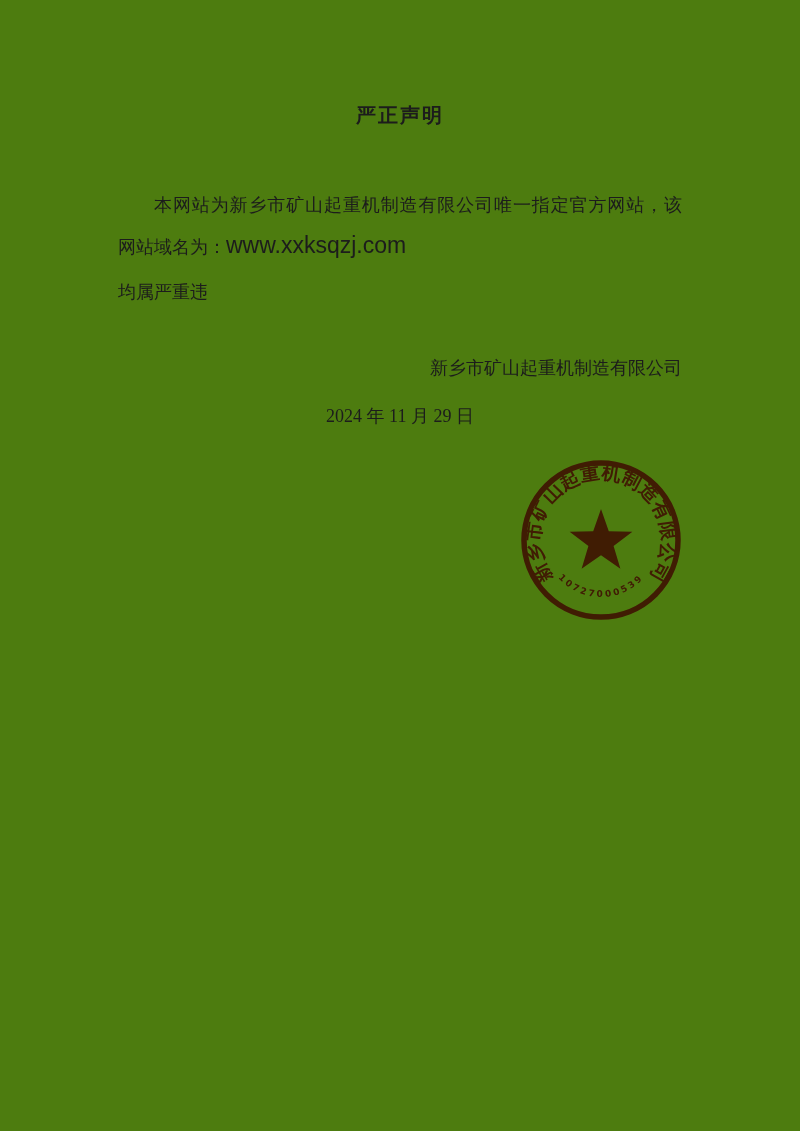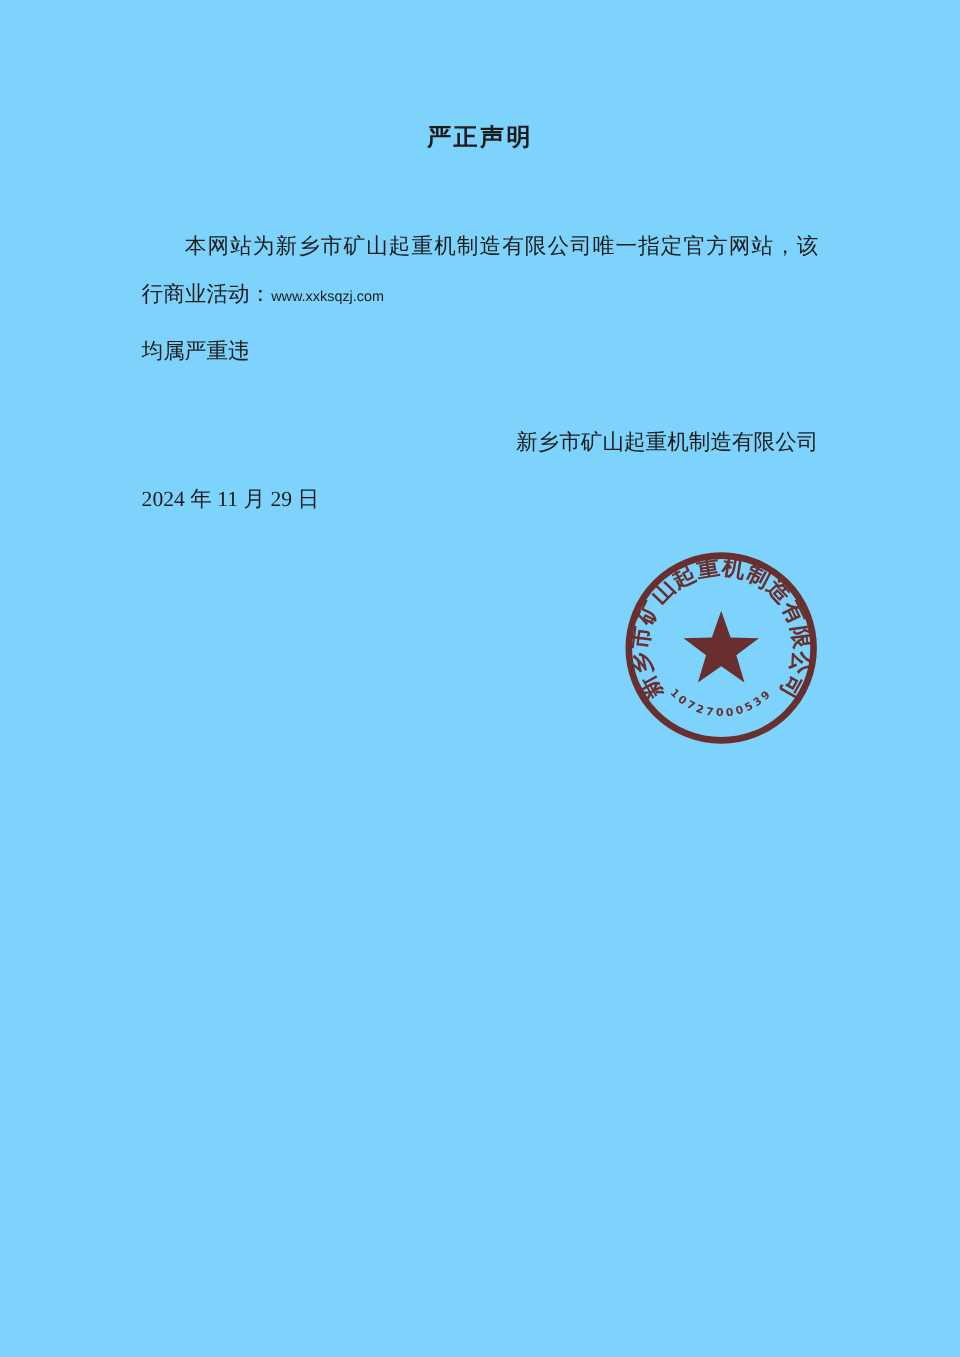--- a/index.html
+++ b/index.html
@@ -1,20 +1,20 @@
 <!DOCTYPE html>
 <html><head>
 <meta charset="utf-8">
 <style>
   html, body { margin: 0; padding: 0; background: #ffffff; }
   .page {
     position: relative;
     width: 800px;
     height: 1131px;
-    background: #7dd3fc;
+    background: #4d7c0f;
     font-family: "Liberation Serif", "DejaVu Serif", serif;
     color: #1c1c1c;
     overflow: hidden;
   }
   .content {
     position: absolute;
     left: 118px;
     right: 118px;
     top: 0;
   }
@@ -34,24 +34,24 @@
   .just {
     white-space: normal;
     text-align: justify;
     text-align-last: justify;
   }
   .indent { text-indent: 2em; font-family: Liberation Serif, serif; }
   .p1 { margin-top: 50px; }
   .p2 { margin-top: 5px; }
   .closing { margin-top: 5px; }
   .sig-company { margin-top: 36px; text-align: right; }
-  .sig-date { margin-top: 8px; text-align: left; }
+  .sig-date { margin-top: 8px; text-align: center; }
   .domain-text {
     font-family: "Liberation Sans", "DejaVu Sans", sans-serif;
-    font-size: 12px;
+    font-size: 23px;
   }
   .seal {
     position: absolute;
     left: 517px;
     top: 456px;
     width: 168px;
     height: 168px;
     mix-blend-mode: multiply;
     opacity: 0.93;
     pointer-events: none;
@@ -74,21 +74,21 @@
 <body>
 
 <div class="page">
 
   <div class="content">
 
     <div class="doc-title">严正声明</div>
 
     <div class="p1">
       <div class="line just indent">本网站为新乡市矿山起重机制造有限公司唯一指定官方网站，该</div>
-      <div class="line"><span>行商业活动：</span><span class="domain-text">www.xxksqzj.com</span></div>
+      <div class="line"><span>网站域名为：</span><span class="domain-text">www.xxksqzj.com</span></div>
     </div>
 
 
     <div class="line closing">均属严重违</div>
 
     <div class="line sig-company">新乡市矿山起重机制造有限公司</div>
 
     <div class="line sig-date">2024 年 11 月 29 日</div>
 
   </div>

